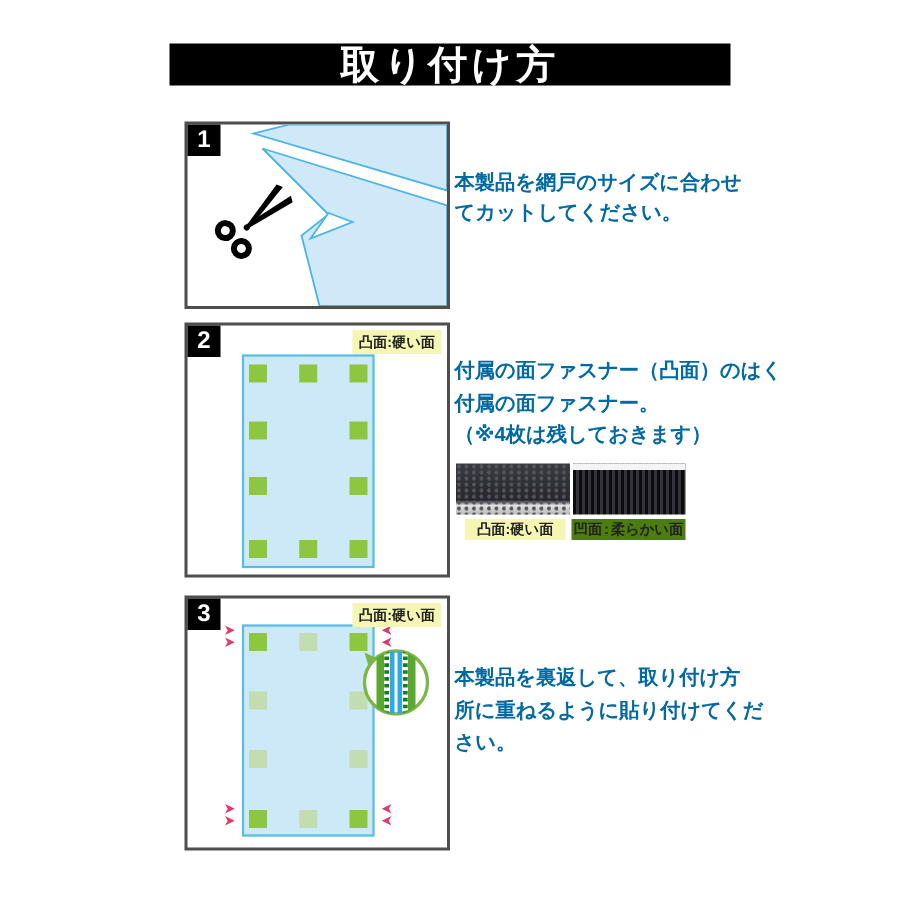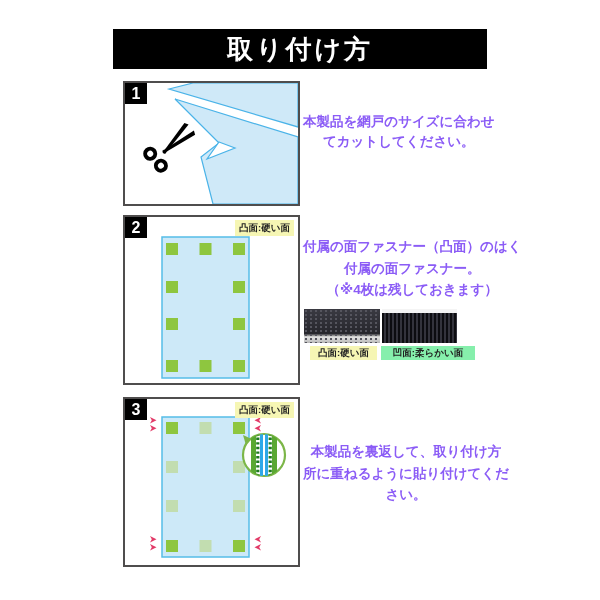--- a/index.html
+++ b/index.html
@@ -2,42 +2,42 @@
 <html><head>
 <meta charset="utf-8">
 <style>
   * { margin:0; padding:0; box-sizing:border-box; }
   html,body { background:#fff; }
   .page {
     position:relative; width:600px; height:600px; background:#ffffff;
     font-family:"Liberation Sans","DejaVu Sans",sans-serif; overflow:hidden;
   }
   .title-bar {
-    position:absolute; left:113px; top:29px; width:374px; height:40px;
+    position:absolute; left:113px; top:29px; width:374px; height:28px;
     background:#000; color:#fff; display:flex; align-items:center; justify-content:center;
     font-size:26px; font-weight:bold; letter-spacing:3px;
   }
   .panel {
     position:absolute; left:123px; width:177px; background:#fff;
     border:2px solid #4f4d4d;
   }
   .panel-1 { top:81px;  height:125px; }
   .panel-2 { top:215px; height:170px; }
   .panel-3 { top:397px; height:170px; }
   .badge {
     position:absolute; left:0; top:0; width:22px; height:21px; background:#000;
     color:#fff; font-size:16px; font-weight:bold;
     display:flex; align-items:center; justify-content:center; z-index:3;
   }
   .tag {
     position:absolute; top:3px; right:4px; background:#f6f6b4; color:#222;
     font-size:9.5px; font-weight:bold; padding:1.5px 4px; white-space:nowrap; z-index:3;
   }
   .diagram-svg { position:absolute; left:0; top:0; }
-  .step-text { position:absolute; left:303px; color:#8b5cf6; font-weight:600; font-size:13.5px;text-align:center; }
+  .step-text { position:absolute; left:303px; color:#0369a1; font-weight:600; font-size:13.5px; }
   .step-text .line { white-space:nowrap; }
   .t1 { top:112px; line-height:20px; }
   .t2 { top:236px; line-height:21.5px; }
   .t3 { top:441px; line-height:21.5px; }
   .photo {
     position:absolute; top:309px; height:34px;
   }
   .photo-hard {
     left:304px; width:76px;
     background-image:
@@ -49,21 +49,21 @@
     left:382px; width:75px;
     background:
       linear-gradient(#f4f4f4 0 4px, rgba(0,0,0,0) 4px),
       repeating-linear-gradient(90deg, #0c0c10 0 2px, #33333c 2px 4px);
   }
   .photo-label {
     position:absolute; top:346px; height:14px; font-size:9.5px; font-weight:bold; color:#222;
     display:flex; align-items:center; justify-content:center; white-space:nowrap;
   }
   .label-hard { left:310px; width:67px; background:#f6f6b4; }
-  .label-soft { left:381px; width:94px; background:#86efac; }
+  .label-soft { left:381px; width:76px; background:#4d7c0f;font-family:Liberation Mono, monospace; }
 </style>
 </head>
 <body>
 
 <div class="page">
 
   <div class="title-bar">取り付け方</div>
 
   <div class="panel panel-1">
     <div class="badge">1</div>

